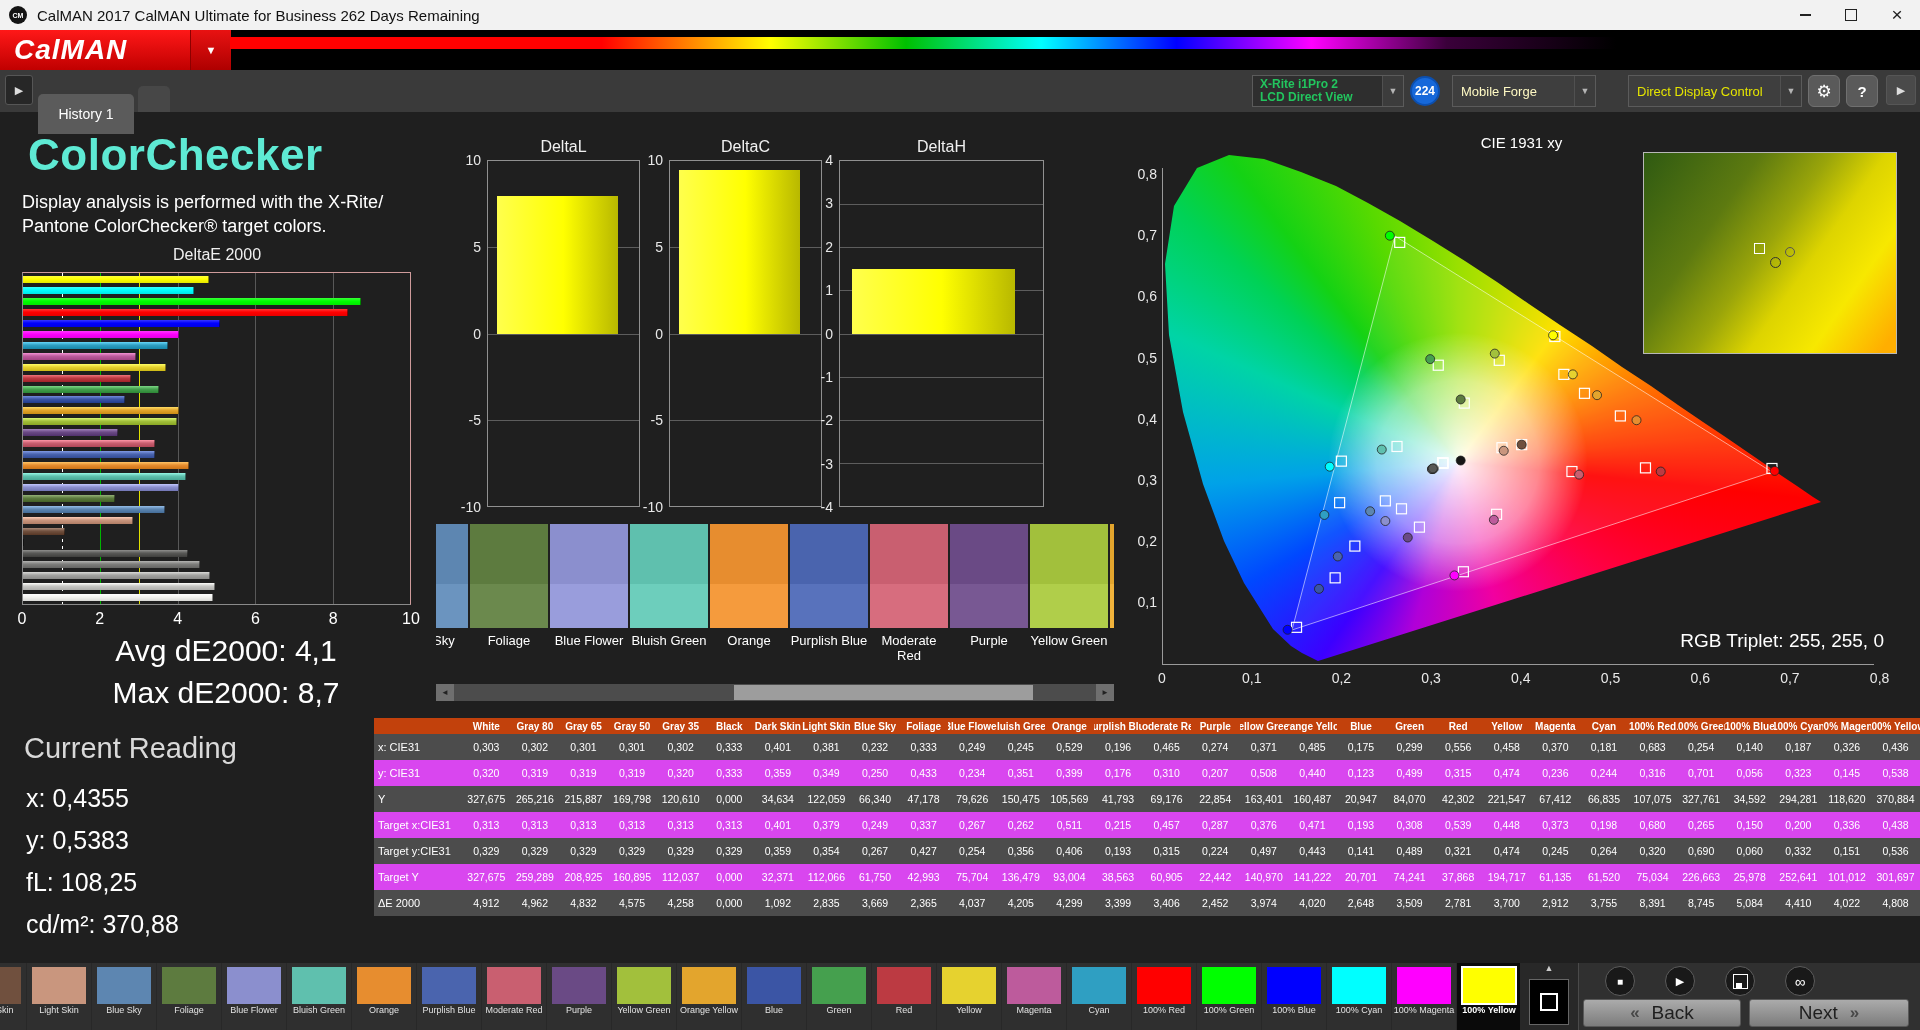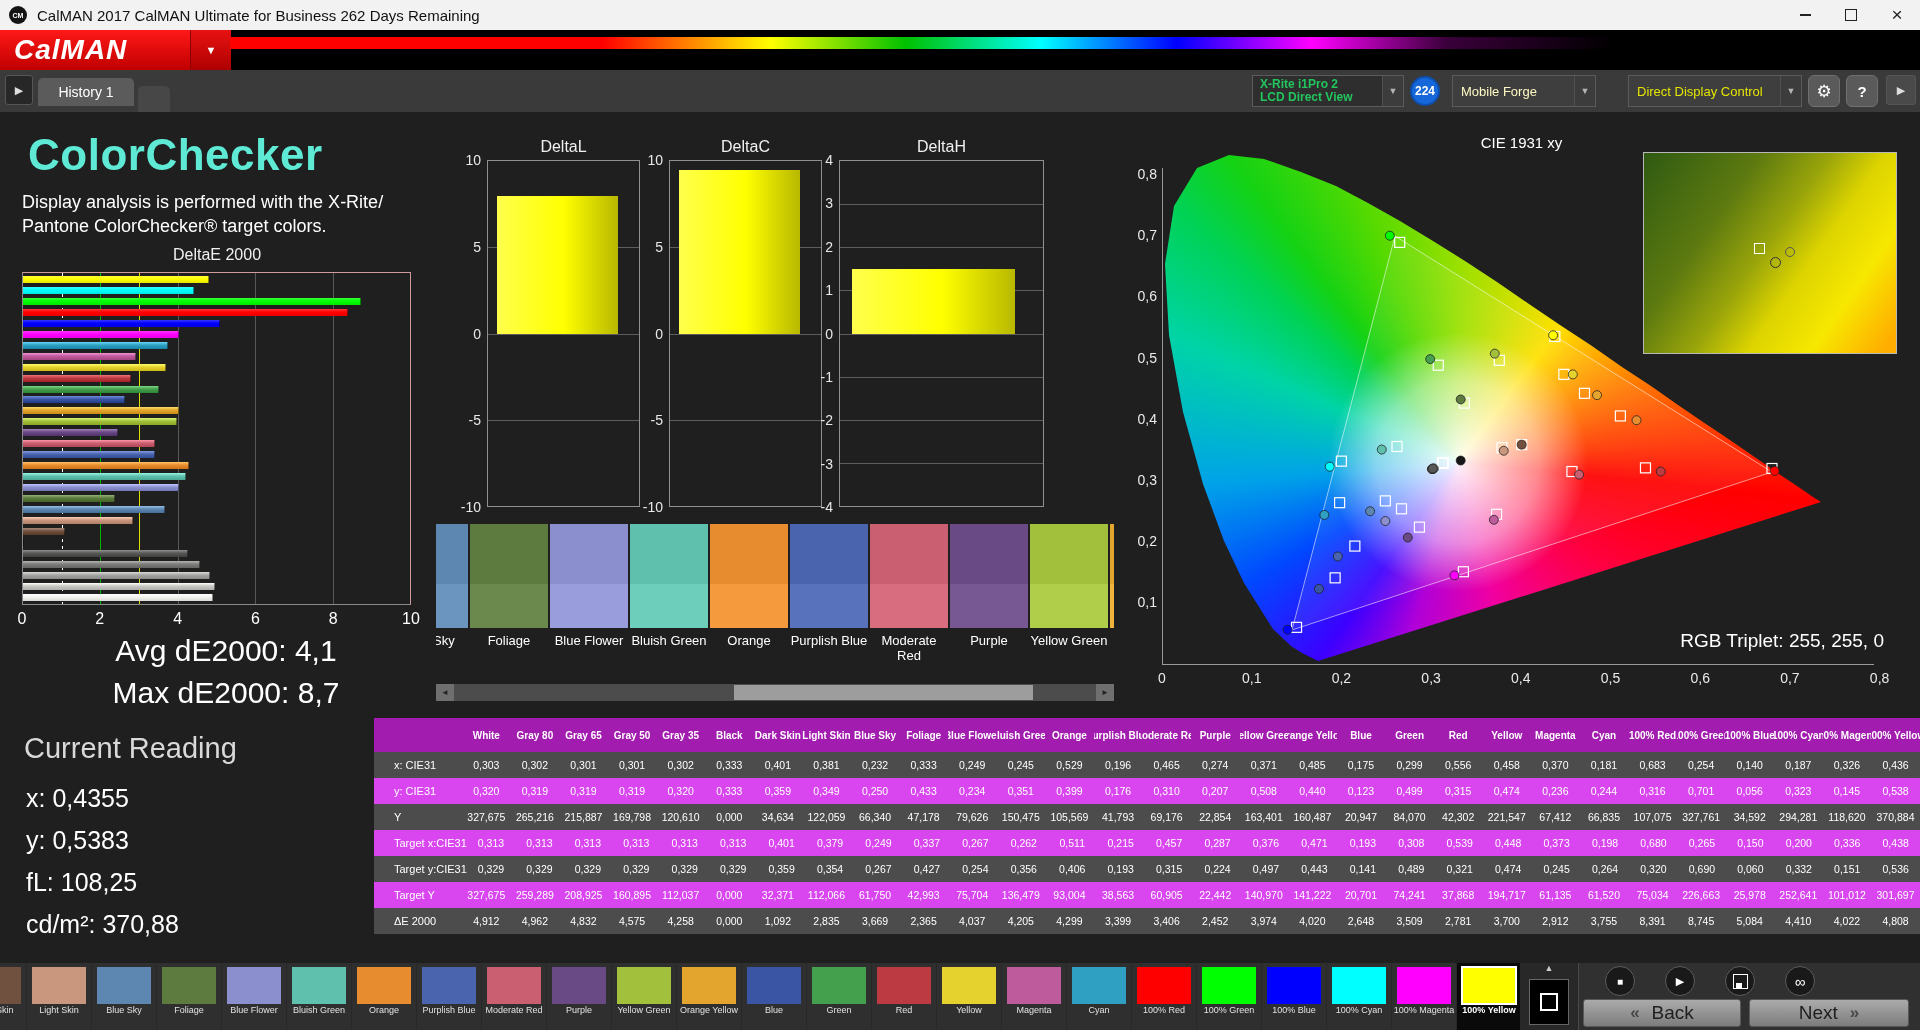--- a/index.html
+++ b/index.html
@@ -25,21 +25,21 @@
         color:#fff;font-size:11px;display:flex;align-items:center;justify-content:center;border-left:1px solid #8d0000;}
   .rainbow{position:absolute;left:230px;right:0;top:7px;height:12px;
         background:linear-gradient(to right,#f00 0%,#f00 22%,#ff0 32%,#00c000 40%,#0ff 48%,#00f 56%,#f0f 64%,#3a003a 72%,#000 82%);}
 
   
   .tabbar{position:absolute;top:70px;left:0;width:100%;height:42px;background:#3a3a3a;}
   .nav-btn{position:absolute;width:28px;height:30px;background:#272727;border:1px solid #565656;border-radius:3px;
         color:#ddd;font-size:11px;display:flex;align-items:center;justify-content:center;box-sizing:border-box;}
   #nav-left{left:5px;top:5px}
   #nav-right{left:1886px;top:5px;width:30px;background:#4a4a4a}
-  .tab{position:absolute;top:8px;height:28px;border-radius:5px 5px 0 0;}
+  .tab{position:absolute;top:24px;height:40px;border-radius:5px 5px 0 0;}
   .tab.active{left:38px;width:96px;background:#5b5b5b;color:#fff;font-size:14px;display:flex;align-items:center;justify-content:center;}
   .tab.ghost{left:138px;width:32px;height:26px;top:16px;background:#474747;}
   .dd{position:absolute;top:5px;height:32px;background:#2e2e2e;border:1px solid #5b5b5b;box-sizing:border-box;display:flex;align-items:center;}
   .dd .arrow{margin-left:auto;width:20px;color:#b5b5b5;font-size:9px;text-align:center;border-left:1px solid #505050;
         align-self:stretch;display:flex;align-items:center;justify-content:center;background:#3c3c3c}
   #dd-meter{left:1252px;width:152px;}
   #dd-meter .lines{padding-left:7px;font-size:12px;line-height:13px;color:#22c55e;font-weight:700;}
   .badge{position:absolute;left:1410px;top:6px;width:30px;height:30px;border-radius:50%;background:#1668da;color:#fff;
         font-size:12px;font-weight:700;display:flex;align-items:center;justify-content:center;border:2px solid #0c4faf;box-sizing:border-box}
   #dd-mf{left:1452px;width:144px;background:#3e3e3e}
@@ -92,24 +92,24 @@
   .ms-lbl{margin-top:5px;font-size:13px;line-height:15px;color:#fff;text-align:center}
   .hscroll{position:absolute;left:436px;top:684px;width:678px;height:17px;background:#4c4c4c}
   .sb-btn{position:absolute;top:0;width:18px;height:17px;background:#6f6f6f;color:#222;font-size:8px;
         display:flex;align-items:center;justify-content:center}
   #sb-left{left:0}#sb-right{right:0}
   .sb-thumb{position:absolute;left:44%;width:44%;top:1px;height:15px;background:#9d9d9d}
 
   
   #data-table{position:absolute;left:374px;top:718px;right:0;color:#fff}
   .t-row{display:flex;height:26px}
-  .t-head{height:34px;background:#a21caf}
+  .t-head{height:16px;background:#c2410c}
   .t-dark{background:#4c4c4c}
   .t-light{background:#d946ef}
-  .t-label{flex:0 0 88px;font-size:11px;display:flex;align-items:center;padding-left:20px;box-sizing:border-box;white-space:nowrap}
+  .t-label{flex:0 0 88px;font-size:11px;display:flex;align-items:center;padding-left:4px;box-sizing:border-box;white-space:nowrap}
   .t-cell{flex:1 1 0;font-size:10.5px;display:flex;align-items:center;justify-content:center;overflow:hidden;white-space:nowrap}
   .t-hcell{font-size:10px;font-weight:700}
 
   
   .cie-panel{position:absolute;left:1123px;top:118px;width:797px;height:582px}
   .cie-title{position:absolute;top:16px;left:0;right:0;text-align:center;font-size:15px;color:#fff}
   .horseshoe,.wp-glow{position:absolute;inset:0;
      clip-path:path("M195,543 L179,535 L168,528 L150,511 L121,465 L101,423 L80,366 L60,294 L46,217 L42,146 L51,88 L74,50 L106,37 L141,41 L178,54 L213,68 L245,85 L277,103 L310,123 L342,143 L374,164 L406,186 L437,207 L469,228 L499,249 L528,268 L555,287 L580,304 L601,318 L636,342 L659,358 L674,368 L690,379 L698,384 Z");}
   .horseshoe{background:conic-gradient(from 0deg at 335px 344px,
      #9ae000 0deg,#ffe000 37deg,#ff9000 60deg,#ff3800 84deg,#ff0000 96deg,

